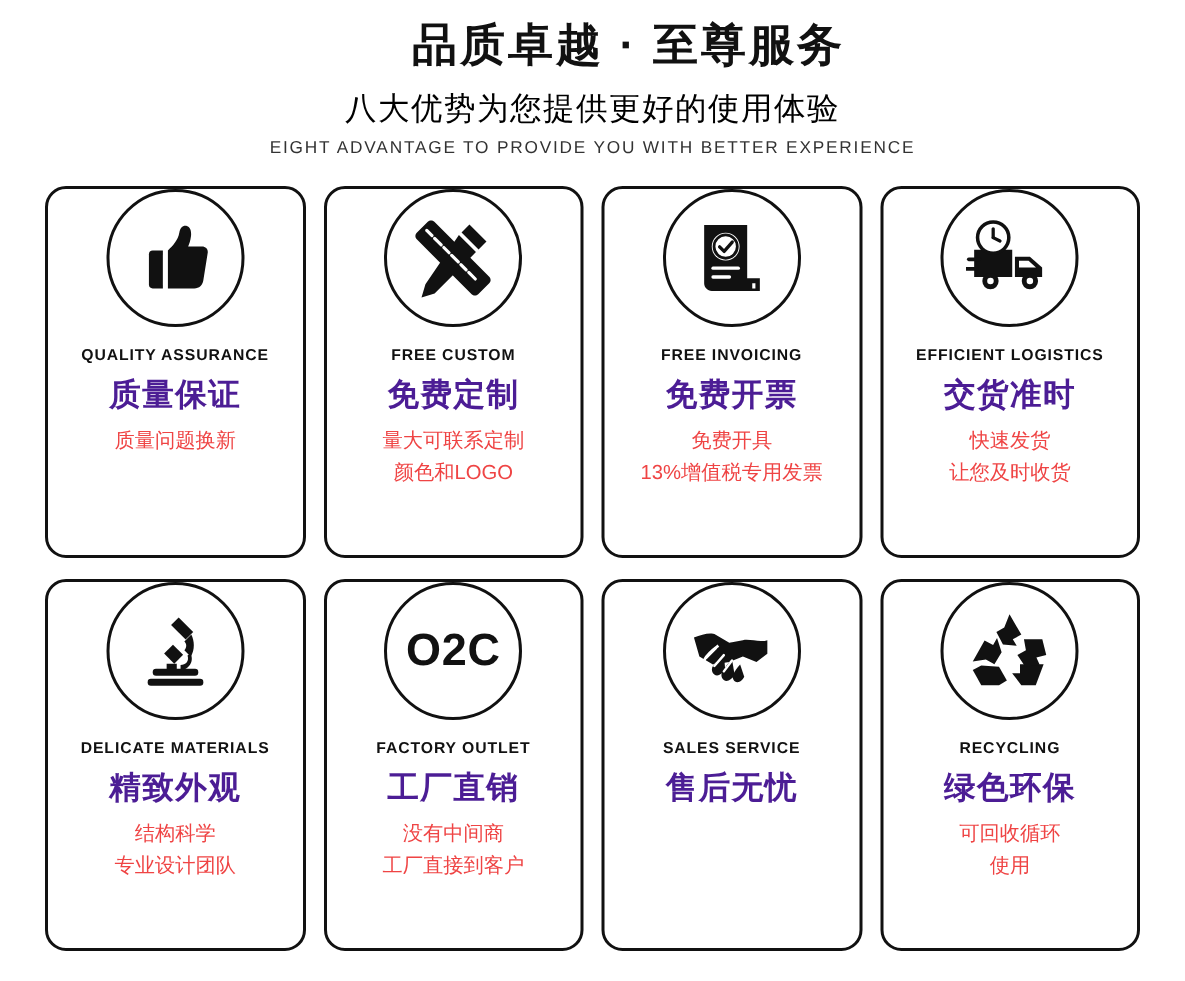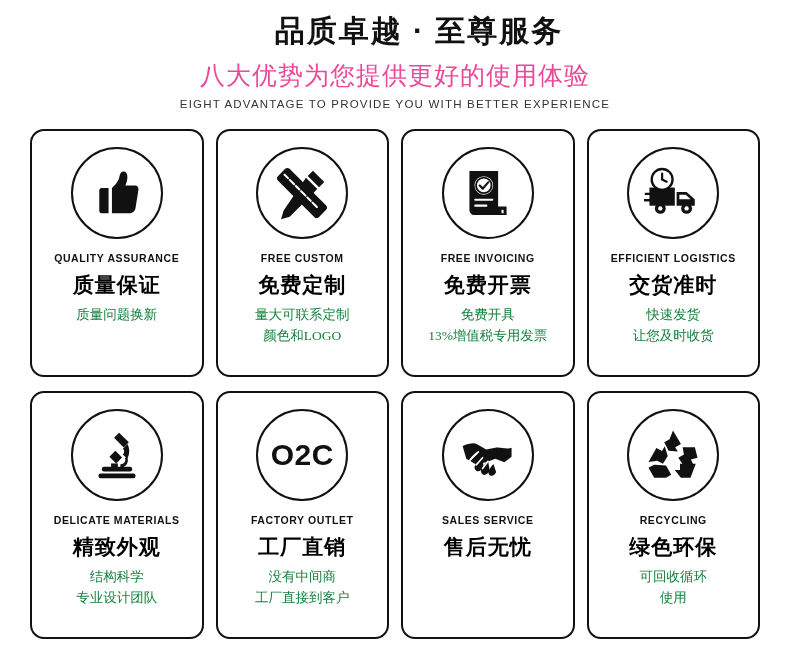--- a/index.html
+++ b/index.html
@@ -28,22 +28,22 @@
   }
   .header .title {
     font-size: 30px;
     font-weight: bold;
     letter-spacing: 2px;
     color: #111;
     line-height: 1.25;
     padding-left: 48px;
   }
   .header .subtitle {
-    font-size: 25px;
-    color: #ec4899;
+    font-size: 21px;
+    color: #000000;
     letter-spacing: 1px;
     margin-top: 10px;
     line-height: 1.2;
   }
   .header .subtitle-en {
     font-size: 11.5px;
     color: #333;
     letter-spacing: 1.2px;
     margin-top: 8px;
     line-height: 1.2;
@@ -59,21 +59,20 @@
     row-gap: 14px;
     box-sizing: border-box;
   }
   .card {
     border: 2px solid #111;
     border-radius: 14px;
     display: flex;
     flex-direction: column;
     align-items: center;
     justify-content: flex-start;
-    padding-top: 16px;
     box-sizing: border-box;
     background: #fff;
   }
   .icon-wrap {
     width: 92px;
     height: 92px;
     border-radius: 50%;
     border: 2px solid #111;
     display: flex;
     align-items: center;
@@ -90,32 +89,31 @@
     letter-spacing: 0.6px;
     color: #111;
     text-align: center;
     line-height: 1.2;
   }
   .label-cn {
     margin-top: 7px;
     font-size: 21px;
     font-weight: bold;
     letter-spacing: 1px;
-    color: #000000;
+    color: #4c1d95;
     text-align: center;
     line-height: 1.2;
   }
   .desc {
     margin-top: 8px;
     font-size: 13.5px;
-    color: #15803d;
+    color: #ef4444;
     text-align: center;
     line-height: 1.55;
     padding: 0 6px;
-    font-family: Liberation Serif, serif;
   }
   .desc .line { display: block; }
   .o2c-text {
     font-size: 30px;
     font-weight: bold;
     letter-spacing: 0.5px;
     color: #111;
     font-family: "Liberation Sans", "DejaVu Sans", sans-serif;
     text-align: center;
   }

